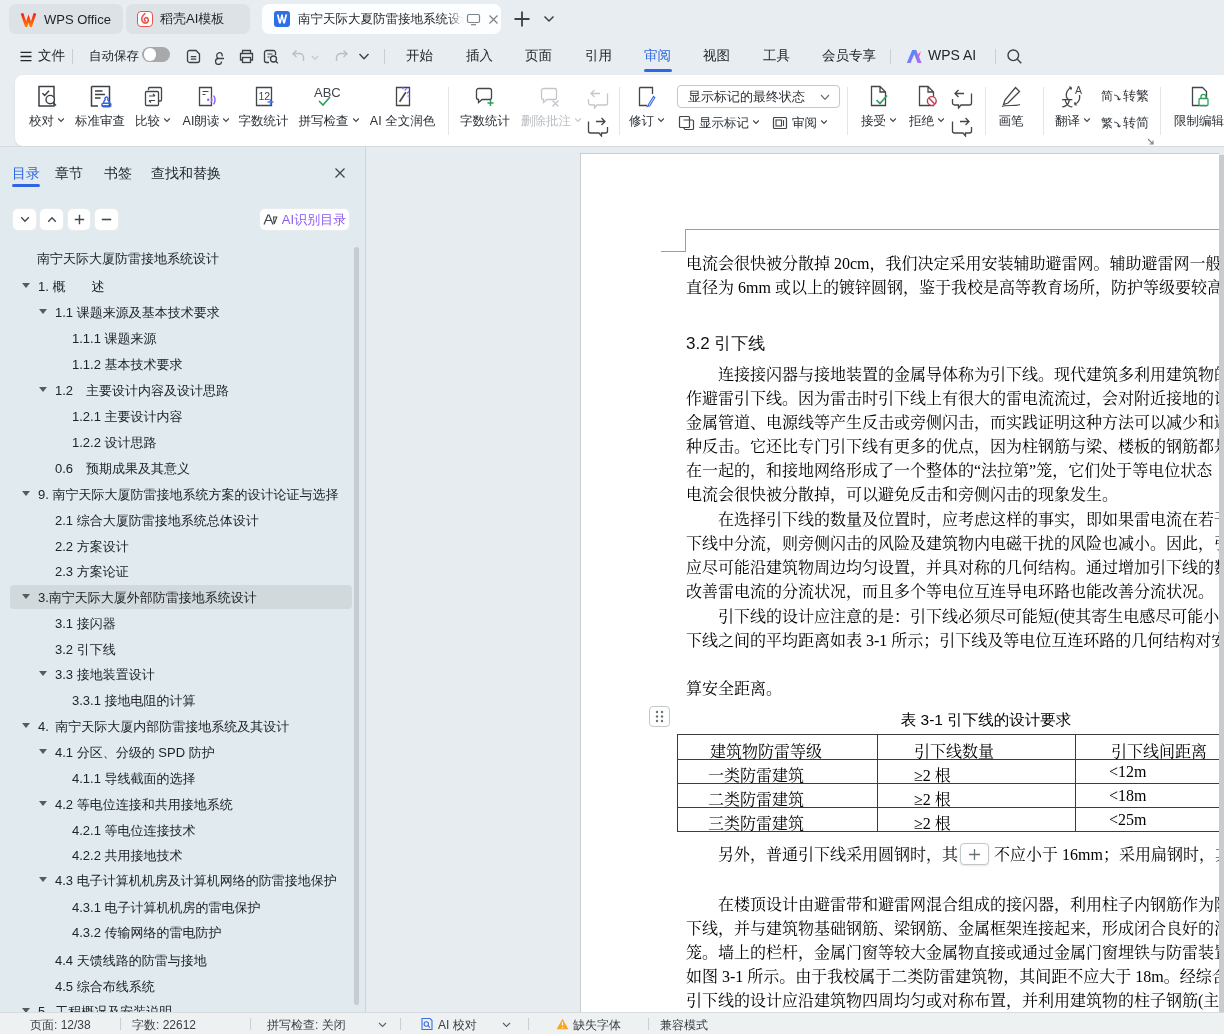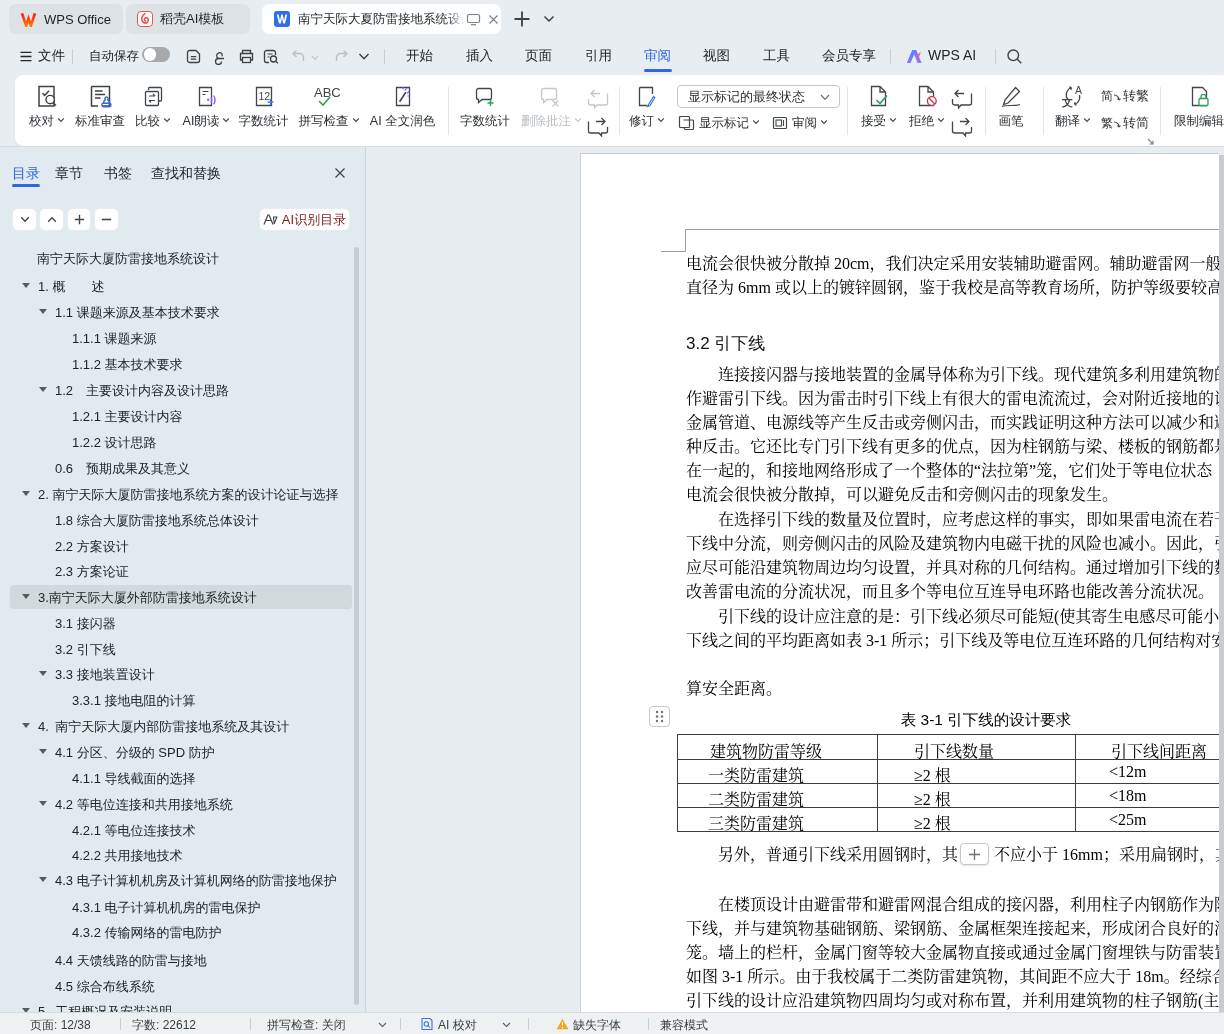--- a/index.html
+++ b/index.html
@@ -418,42 +418,42 @@
     <div class="sbtn" style="left:68px;width:22px">
         <svg width="11" height="11" viewBox="0 0 11 11">
           <path d="M5.5 0.8 V10.2 M0.8 5.5 H10.2" stroke="#41464b" stroke-width="1.4"></path>
         </svg>
       </div>
     <div class="sbtn" style="left:95px;width:23px">
         <svg width="11" height="3" viewBox="0 0 11 3">
           <path d="M0.8 1.5 H10.2" stroke="#41464b" stroke-width="1.6"></path>
         </svg>
       </div>
-    <div class="sbtn" style="left:260px;width:89px;font-size:13px;color:#7f1d1d">
+    <div class="sbtn" style="left:260px;width:89px;font-size:13px;color:#8b5cf6">
       <svg width="15" height="13" viewBox="0 0 15 13" style="margin-right:4px">
         <path d="M5.2 1.5 L1 11.5 M5.8 1.5 L10 11.5 M2.6 7.5 H8.3" stroke="#41464b" stroke-width="1.2" fill="none"></path>
         <path d="M10.5 4 L13.8 4 L11.2 11 Z" fill="none" stroke="#41464b" stroke-width="1.1"></path>
       </svg>AI识别目录</div>
     <div class="abs" style="left:354px;top:100px;width:5px;height:758px;background:#c6cccf;border-radius:3px"></div>
     <div class="abs" style="left:10px;top:438px;width:342px;height:24px;background:#d2d9dd;border-radius:4px"></div>
     <div class="toc" style="left:37px;top:103px">南宁天际大厦防雷接地系统设计</div>
     <div class="tocarrow" style="left:22px;top:136px"></div>
       <div class="toc" style="left:38px;top:131px">1. 概  述</div>
     <div class="tocarrow" style="left:39px;top:162px"></div>
       <div class="toc" style="left:55px;top:157px">1.1 课题来源及基本技术要求</div>
     <div class="toc" style="left:72px;top:183px">1.1.1 课题来源</div>
     <div class="toc" style="left:72px;top:209px">1.1.2 基本技术要求</div>
     <div class="tocarrow" style="left:39px;top:240px"></div>
       <div class="toc" style="left:55px;top:235px">1.2 主要设计内容及设计思路</div>
     <div class="toc" style="left:72px;top:261px">1.2.1 主要设计内容</div>
     <div class="toc" style="left:72px;top:287px">1.2.2 设计思路</div>
     <div class="toc" style="left:55px;top:313px">0.6 预期成果及其意义</div>
     <div class="tocarrow" style="left:22px;top:344px"></div>
-      <div class="toc" style="left:38px;top:339px">2. 南宁天际大厦防雷接地系统方案的设计论证与选择</div>
-    <div class="toc" style="left:55px;top:365px">1.8 综合大厦防雷接地系统总体设计</div>
+      <div class="toc" style="left:38px;top:339px">9. 南宁天际大厦防雷接地系统方案的设计论证与选择</div>
+    <div class="toc" style="left:55px;top:365px">2.1 综合大厦防雷接地系统总体设计</div>
     <div class="toc" style="left:55px;top:391px">2.2 方案设计</div>
     <div class="toc" style="left:55px;top:416px">2.3 方案论证</div>
     <div class="tocarrow" style="left:22px;top:447px"></div>
       <div class="toc" style="left:38px;top:442px">3.南宁天际大厦外部防雷接地系统设计</div>
     <div class="toc" style="left:55px;top:468px">3.1 接闪器</div>
     <div class="toc" style="left:55px;top:494px">3.2 引下线</div>
     <div class="tocarrow" style="left:39px;top:524px"></div>
       <div class="toc" style="left:55px;top:519px">3.3 接地装置设计</div>
     <div class="toc" style="left:72px;top:545px">3.3.1 接地电阻的计算</div>
     <div class="tocarrow" style="left:22px;top:576px"></div>

